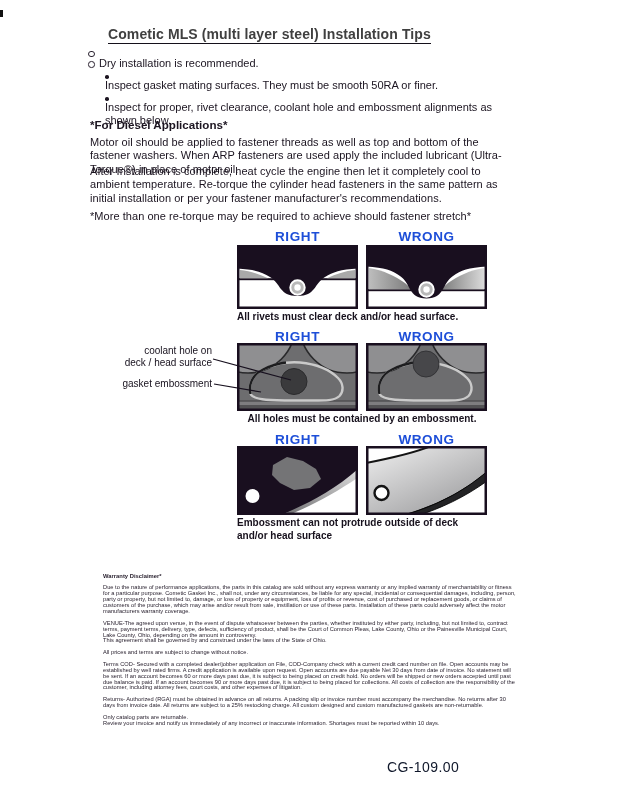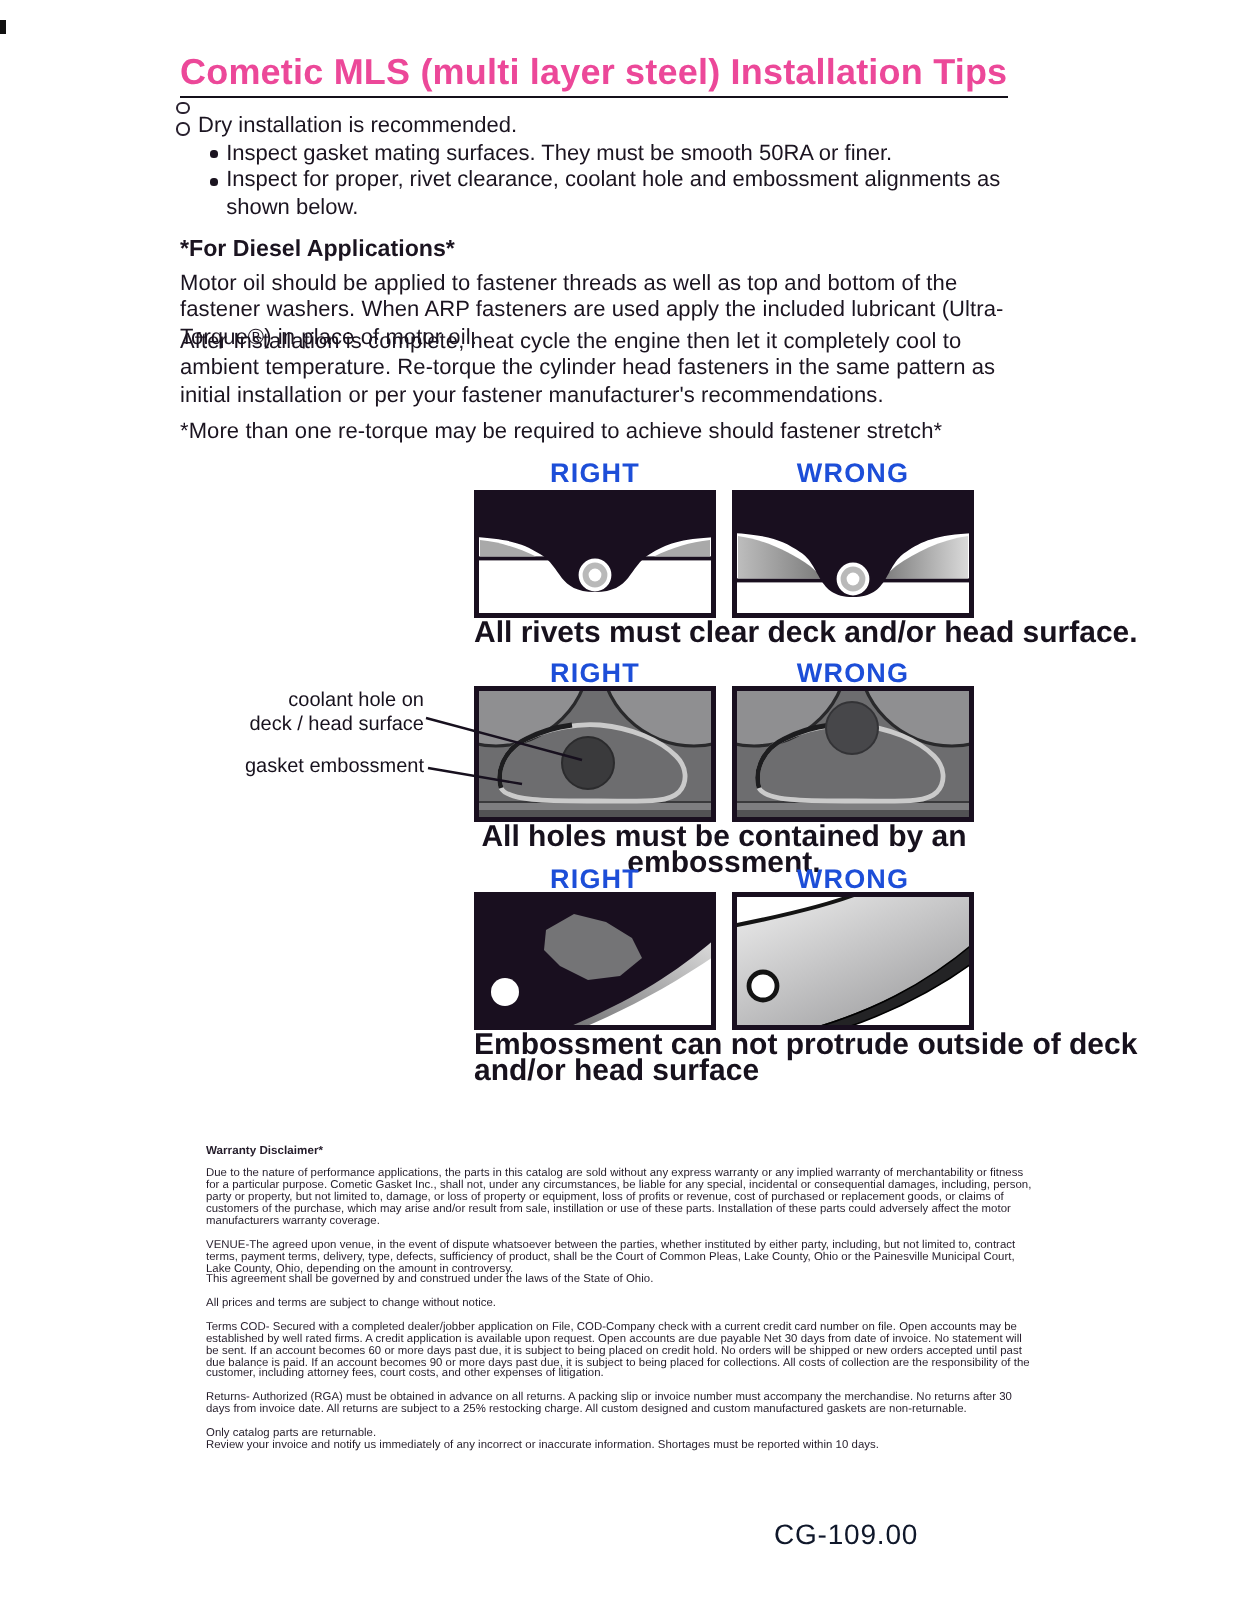--- a/index.html
+++ b/index.html
@@ -1,38 +1,38 @@
 <!DOCTYPE html>
 <html><head>
 <meta charset="utf-8">
 <style>
   html,body{margin:0;padding:0;background:#fff;}
   .page{position:relative;width:618px;height:800px;background:#ffffff;overflow:hidden;
         font-family:"Liberation Sans","DejaVu Sans",sans-serif;color:#1b1420;}
   .abs{position:absolute;}
   .edge-mark{left:0;top:10px;width:3px;height:7px;background:#111;}
-  .title{left:90px;top:26px;font-size:18px;font-weight:700;color:#ec4899;
+  .title{left:108px;top:26px;font-size:14px;font-weight:700;color:#404040;
          border-bottom:1.6px solid #14101a;padding-bottom:1px;letter-spacing:.1px;}
   .bullets{left:88px;top:47px;width:436px;font-size:11px;line-height:13.6px;}
   .b-row{display:flex;align-items:flex-start;}
-  .b-sub{margin-left:17px;}
+  .b-sub{margin-left:17px;flex-direction:column;}
   .b-circ{flex:0 0 auto;width:4.5px;height:4.5px;border:1.1px solid #2a2230;border-radius:50%;
           margin:3.8px 4.5px 0 0;}
   .b-dot{flex:0 0 auto;width:3.6px;height:3.6px;background:#1b1420;border-radius:50%;
          margin:4.6px 4.5px 0 0;}
   .h2{left:90px;top:118px;font-size:11.6px;font-weight:700;}
   .para{width:418px;font-size:11px;line-height:13.4px;letter-spacing:.05px;}
   .p1{left:90px;top:136px;}
   .p2{left:90px;top:165px;}
   .p3{left:90px;top:210px;}
   .dg-label{width:121px;text-align:center;font-size:13.5px;font-weight:700;
             letter-spacing:.6px;color:#1d4ed8;}
   .dg-box{width:121px;height:64px;}
   .dg-box svg{display:block;}
-  .caption{font-size:15px;font-weight:700;line-height:12.6px;color:#17111d;}
+  .caption{font-size:10px;font-weight:700;line-height:12.6px;color:#17111d;}
   .pre{white-space:pre-line;}
   .side-label{width:122px;text-align:right;font-size:10px;line-height:12px;color:#17111d;}
   .fineprint{left:103px;top:574px;width:414px;font-size:5.7px;line-height:5.9px;
              color:#241c2a;letter-spacing:.02px;}
   .fineprint .fp-h{font-weight:700;font-size:5.8px;margin:0 0 5.5px 0;}
   .fineprint p{margin:0 0 5.8px 0;}
   .code{left:387px;top:759px;font-size:14px;letter-spacing:.4px;color:#0f172a;}
   .overlay{left:0;top:0;width:618px;height:800px;pointer-events:none;}
 </style>
 </head>

